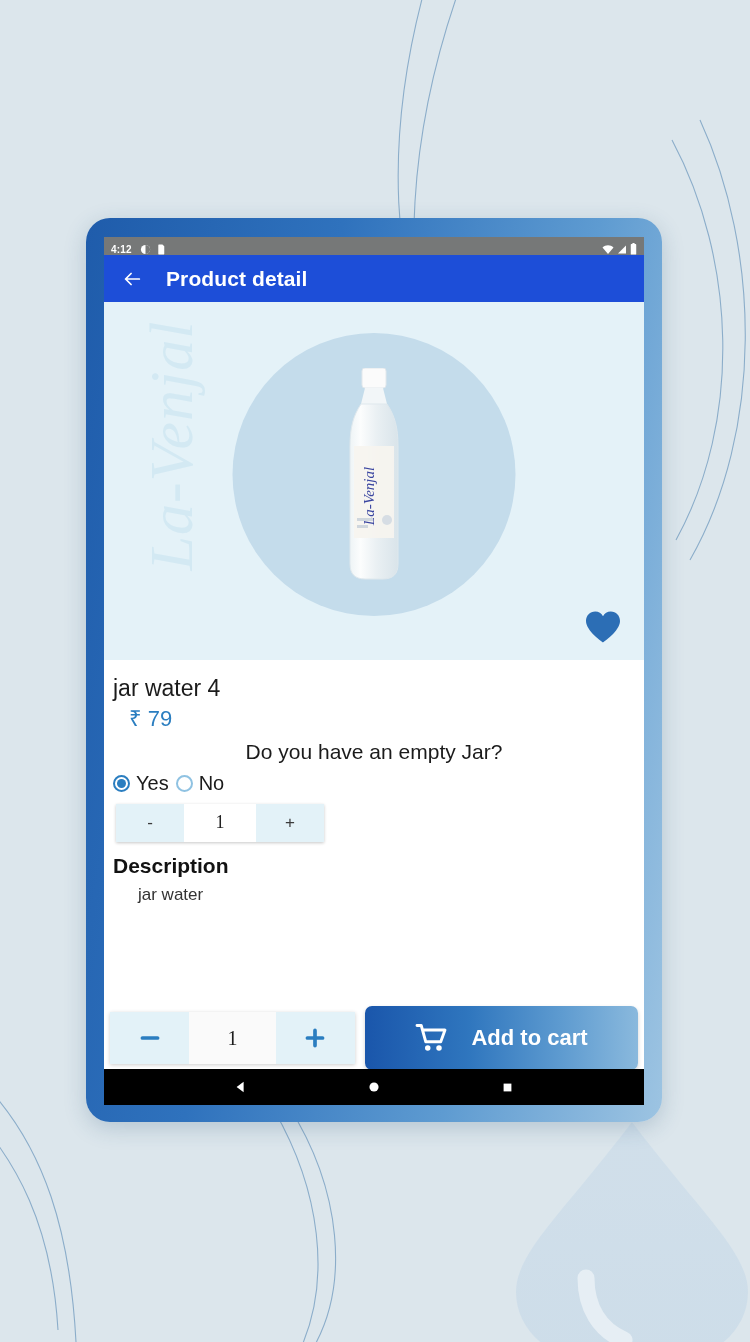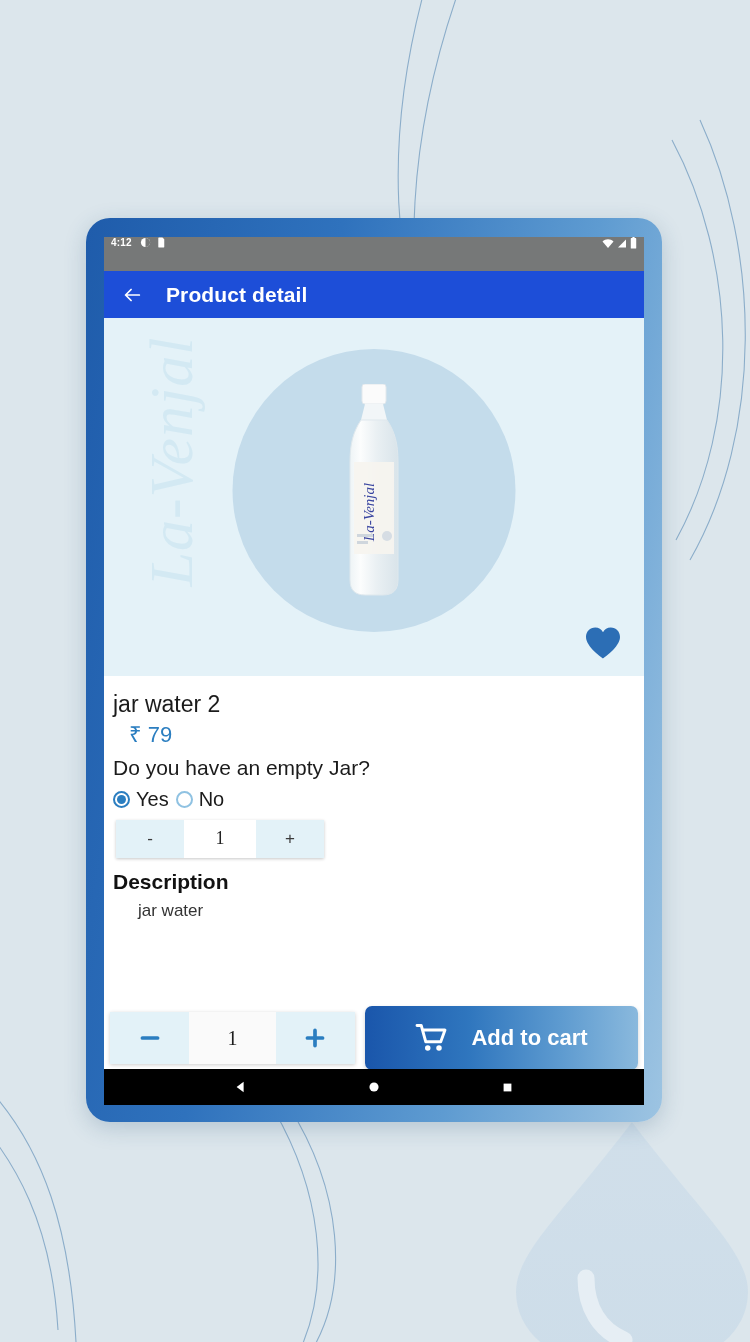--- a/index.html
+++ b/index.html
@@ -43,24 +43,24 @@
     width: 540px;
     height: 868px;
     background: #ffffff;
     overflow: hidden;
     display: flex;
     flex-direction: column;
   }
 
   
   .status-bar {
-    height: 34px;
+    height: 18px;
     background: #767878;
     display: flex;
-    align-items: flex-start;
+    align-items: flex-end;
     padding: 0 7px;
     flex: 0 0 auto;
   }
   .status-time {
     color: #ffffff;
     font-size: 10px;
     font-weight: bold;
     letter-spacing: .2px;
   }
   .status-left-icons {
@@ -165,20 +165,21 @@
     font-size: 22px;
     color: #2b7ec0;
     padding: 2px 9px 0 25px;
     line-height: 1.3;
   }
   .question {
     font-size: 21px;
     color: #1b1b1b;
     padding: 5px 9px 0 9px;
     line-height: 1.3;
+    text-align: center;
   }
   .radio-row {
     display: flex;
     align-items: center;
     gap: 7px;
     padding: 6px 9px 0 9px;
   }
   .radio-opt {
     display: flex;
     align-items: center;
@@ -414,21 +415,21 @@
 
       <span class="fav-heart">
         <svg width="38" height="34" viewBox="0 0 24 22">
           <path d="M12 21 C 12 21, 1 13.6, 1 7.1 C 1 3.6, 3.6 1, 7 1 C 9.2 1, 11.1 2.2, 12 4
                    C 12.9 2.2, 14.8 1, 17 1 C 20.4 1, 23 3.6, 23 7.1 C 23 13.6, 12 21, 12 21 Z" fill="#2c6eb5"></path>
         </svg>
       </span>
     </div>
 
     <div class="details">
-      <div class="product-title">jar water 2</div>
+      <div class="product-title">jar water 4</div>
       <div class="product-price">₹ 79</div>
       <div class="question">Do you have an empty Jar?</div>
 
       <div class="radio-row">
         <span class="radio-opt">
           <span class="radio-mark">
             <span class="dot"></span>
           </span>
           <span class="radio-label">Yes</span>
         </span>

